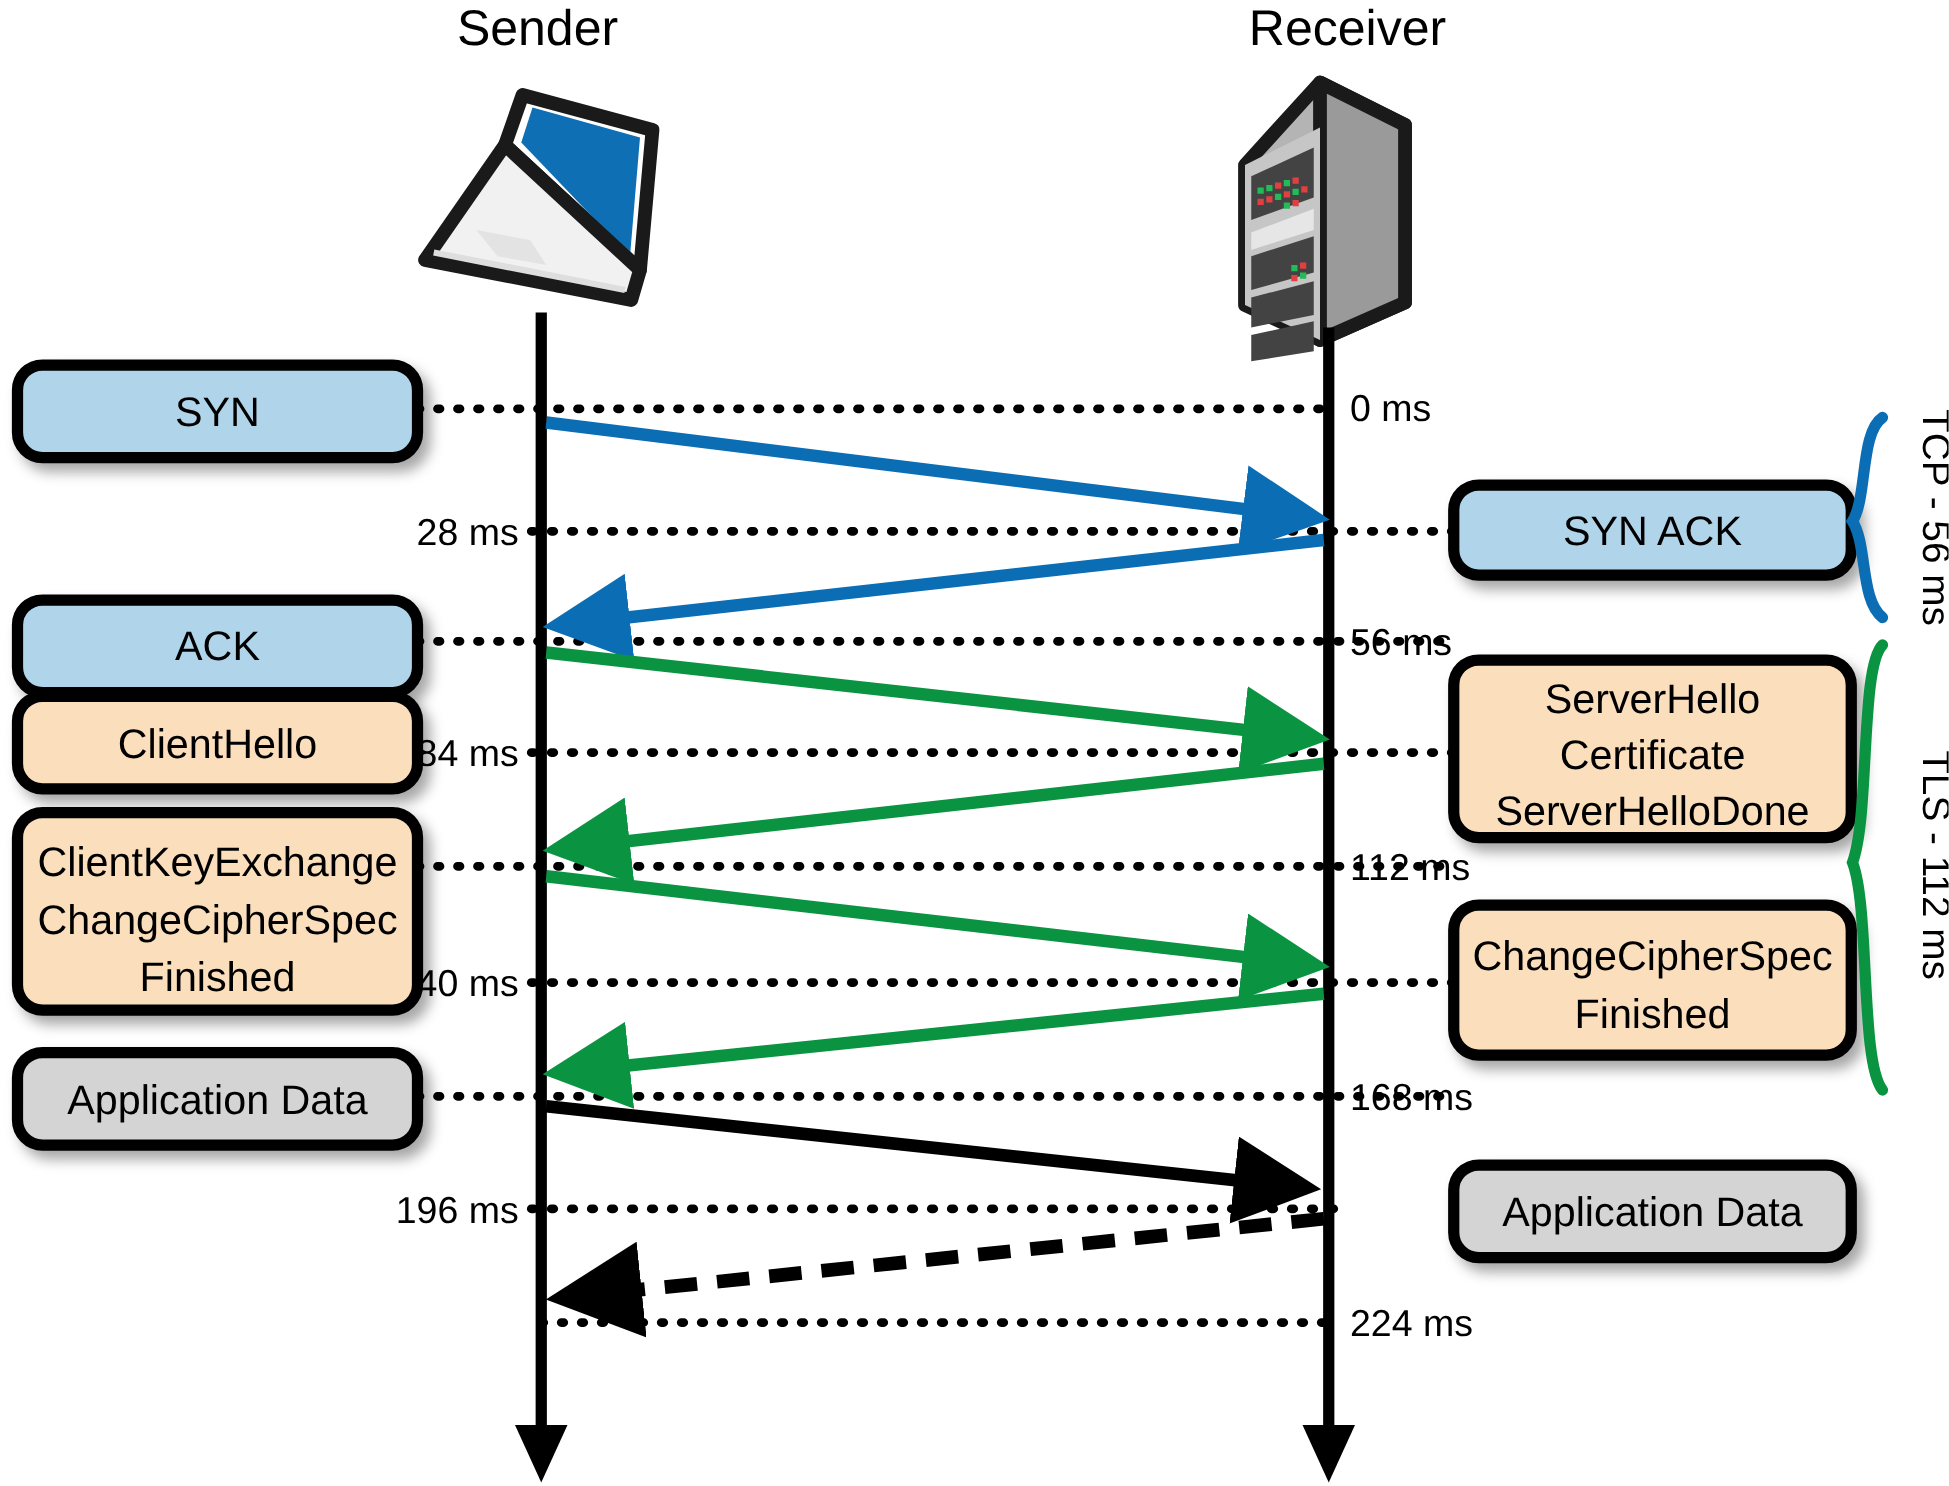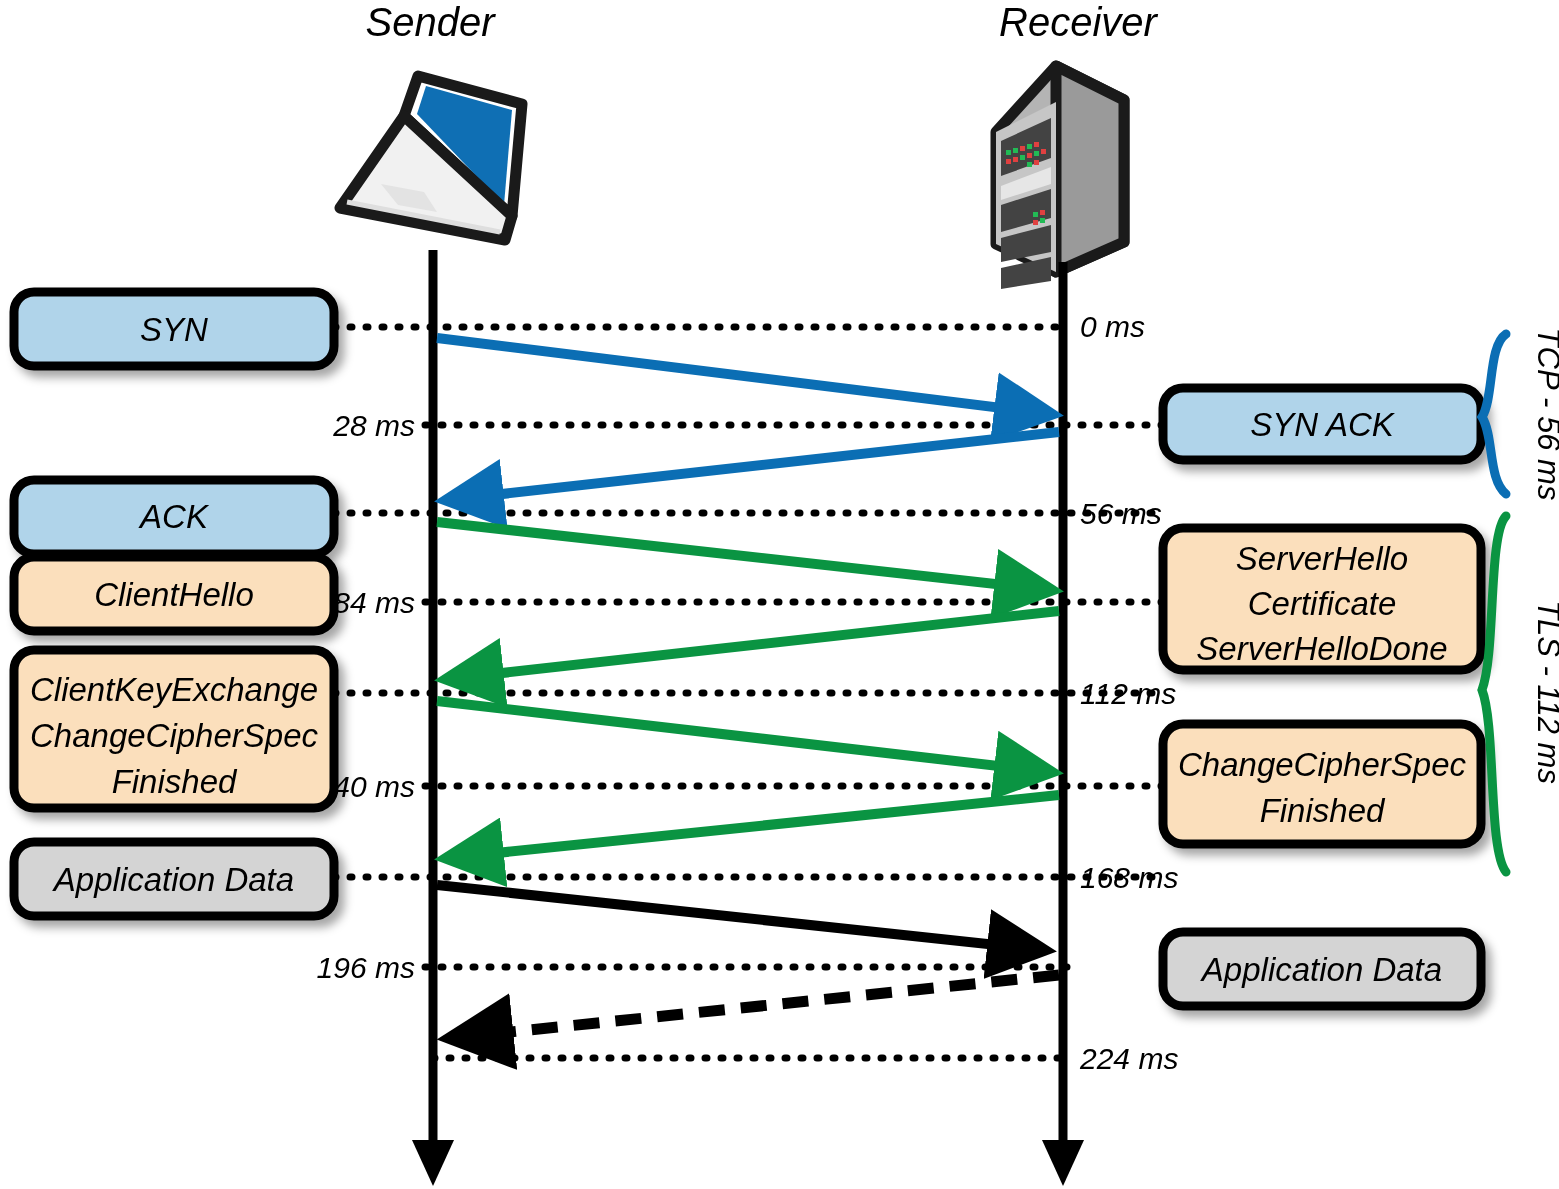--- a/index.html
+++ b/index.html
@@ -1,18 +1,18 @@
 <!DOCTYPE html>
 <html><head>
 <meta charset="utf-8">
 <style>
   html,body{margin:0;padding:0;background:#ffffff;}
   body{width:1559px;height:1189px;overflow:hidden;
        font-family:"Liberation Sans","DejaVu Sans",sans-serif;}
-  #stage{position:relative;width:1559px;height:1189px;background:#fff;font-style:italic;}
+  #stage{position:relative;width:1559px;height:1189px;background:#fff;}
   #diagram{position:absolute;left:0;top:0;width:1559px;height:1189px;}
   .lbl{font-family:"Liberation Sans","DejaVu Sans",sans-serif;fill:#000;}
   .node-title{font-size:40px;text-anchor:middle;}
   .time-lbl{font-size:30px;}
   .box-text{font-size:33px;text-anchor:middle;}
   .brace-lbl{font-size:31px;text-anchor:middle;}
 </style>
 </head>
 <body>
 

